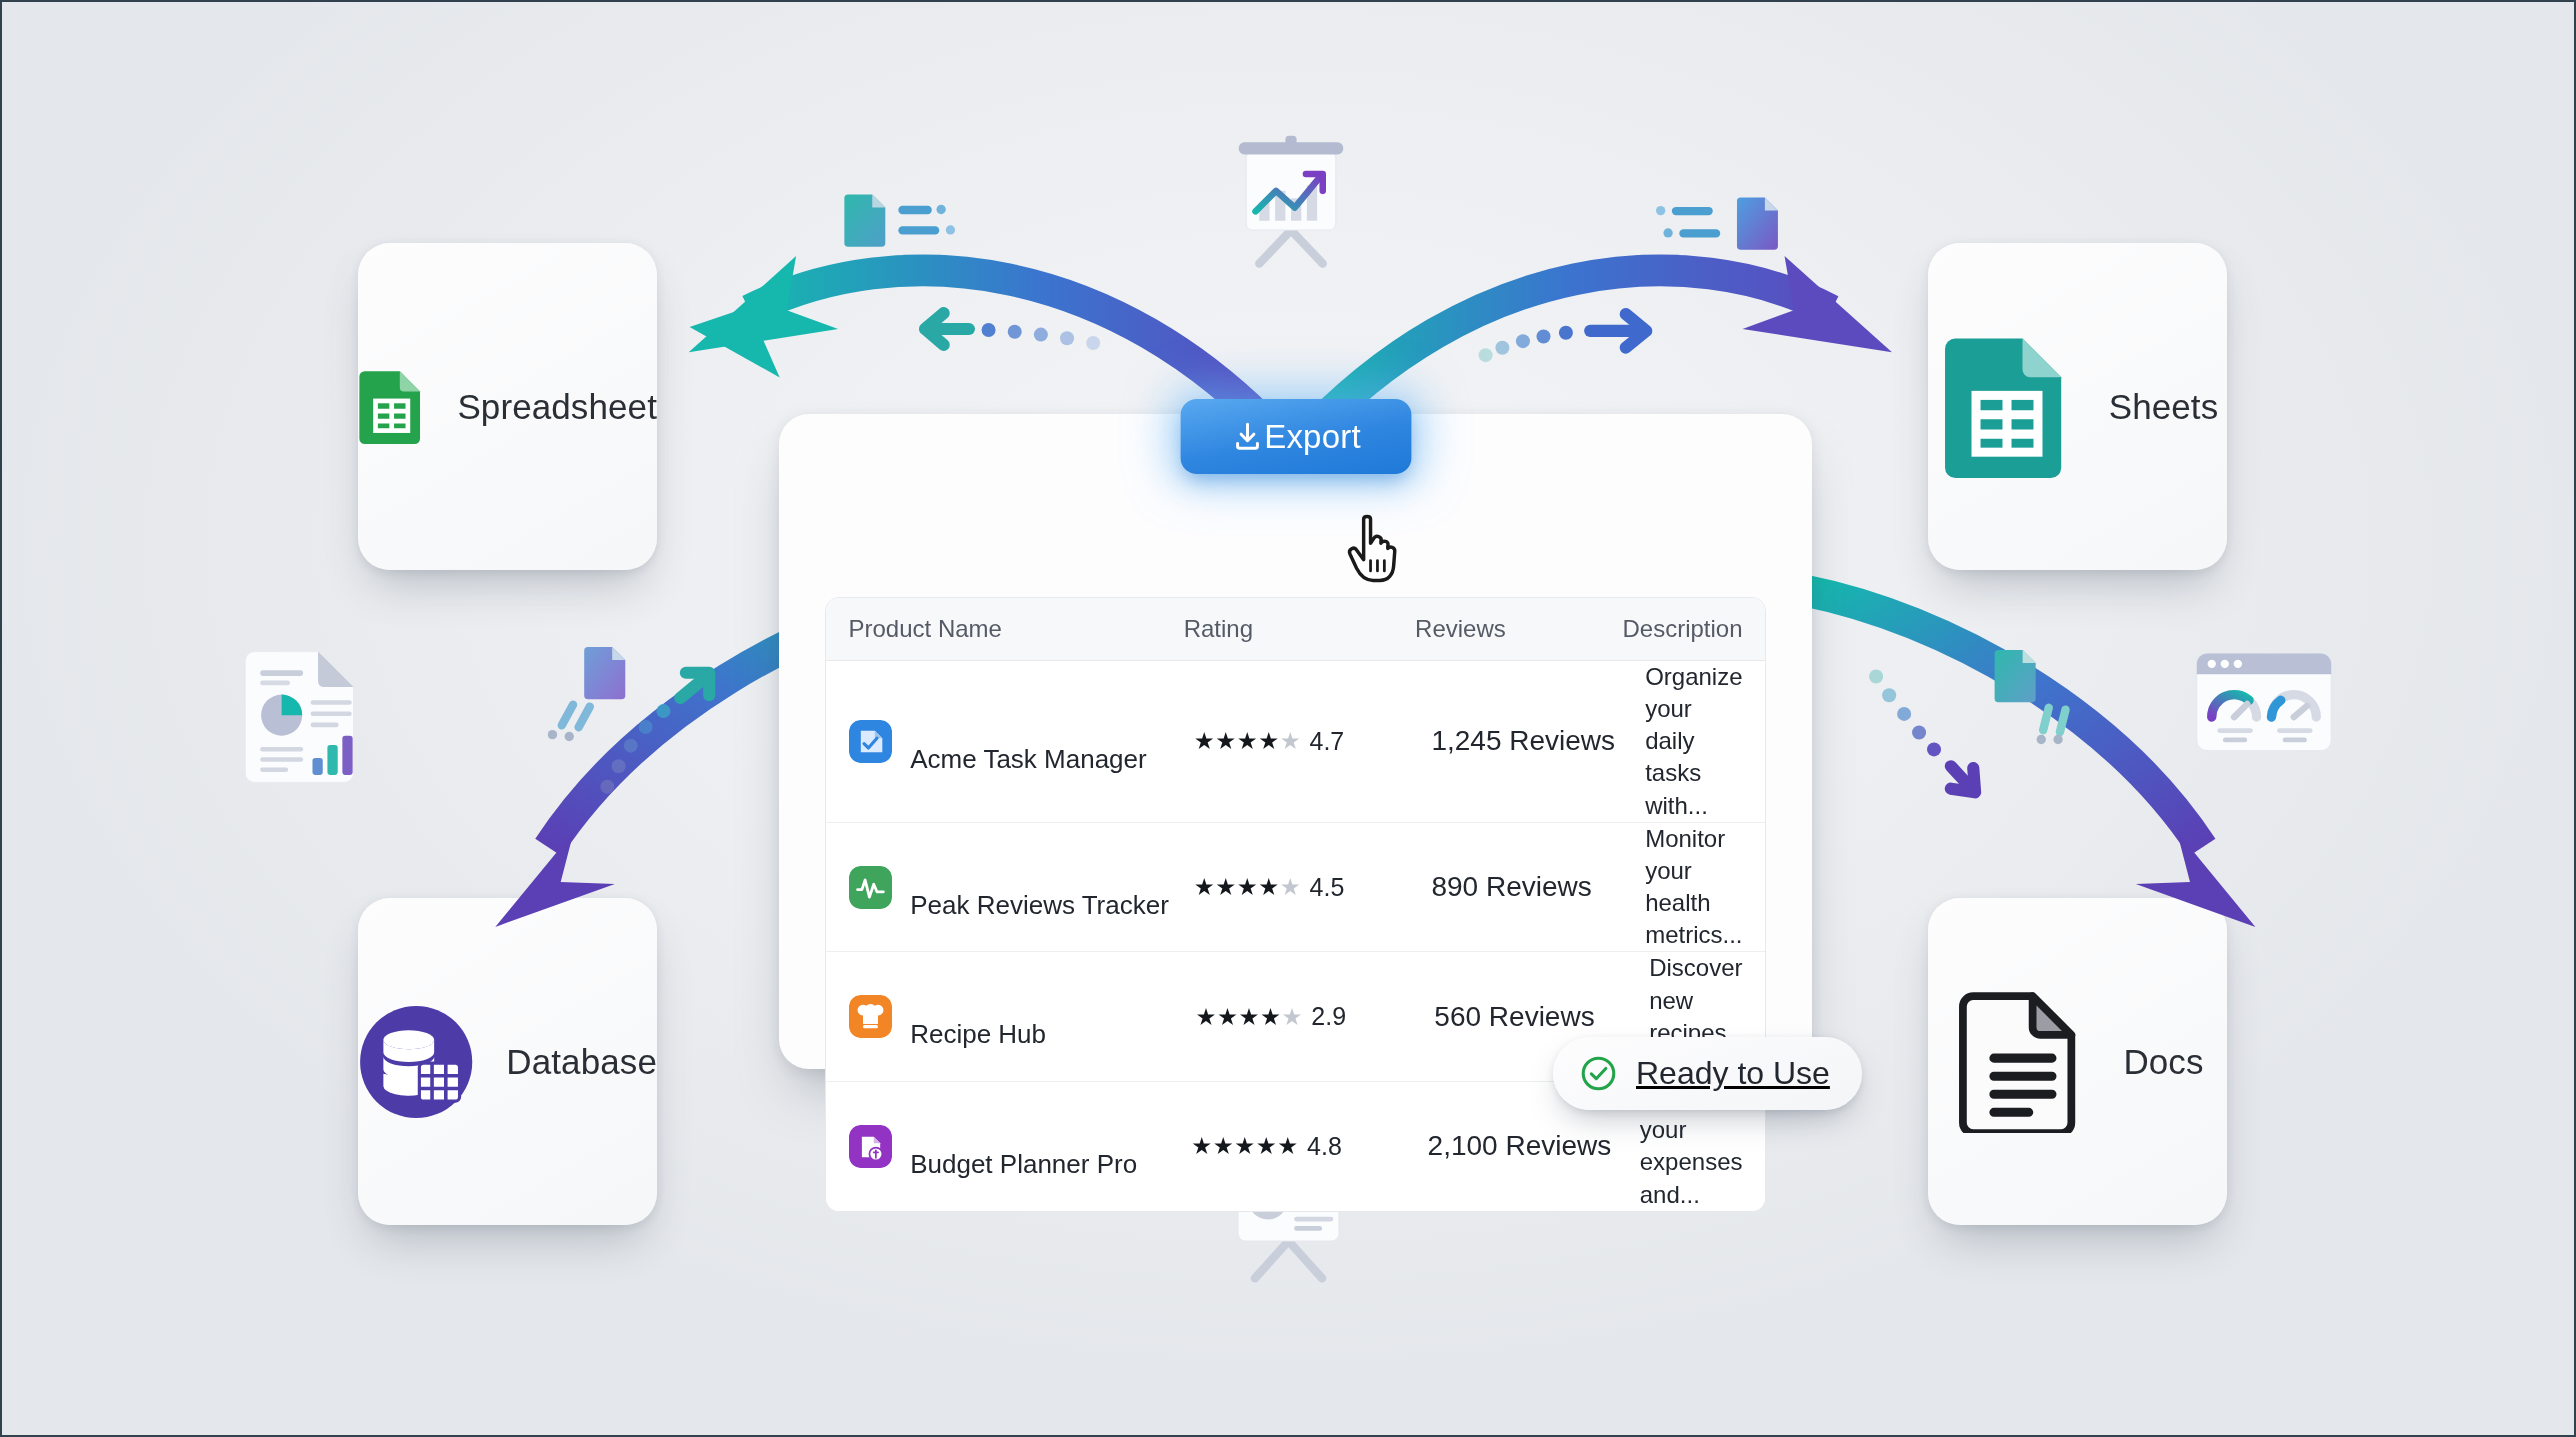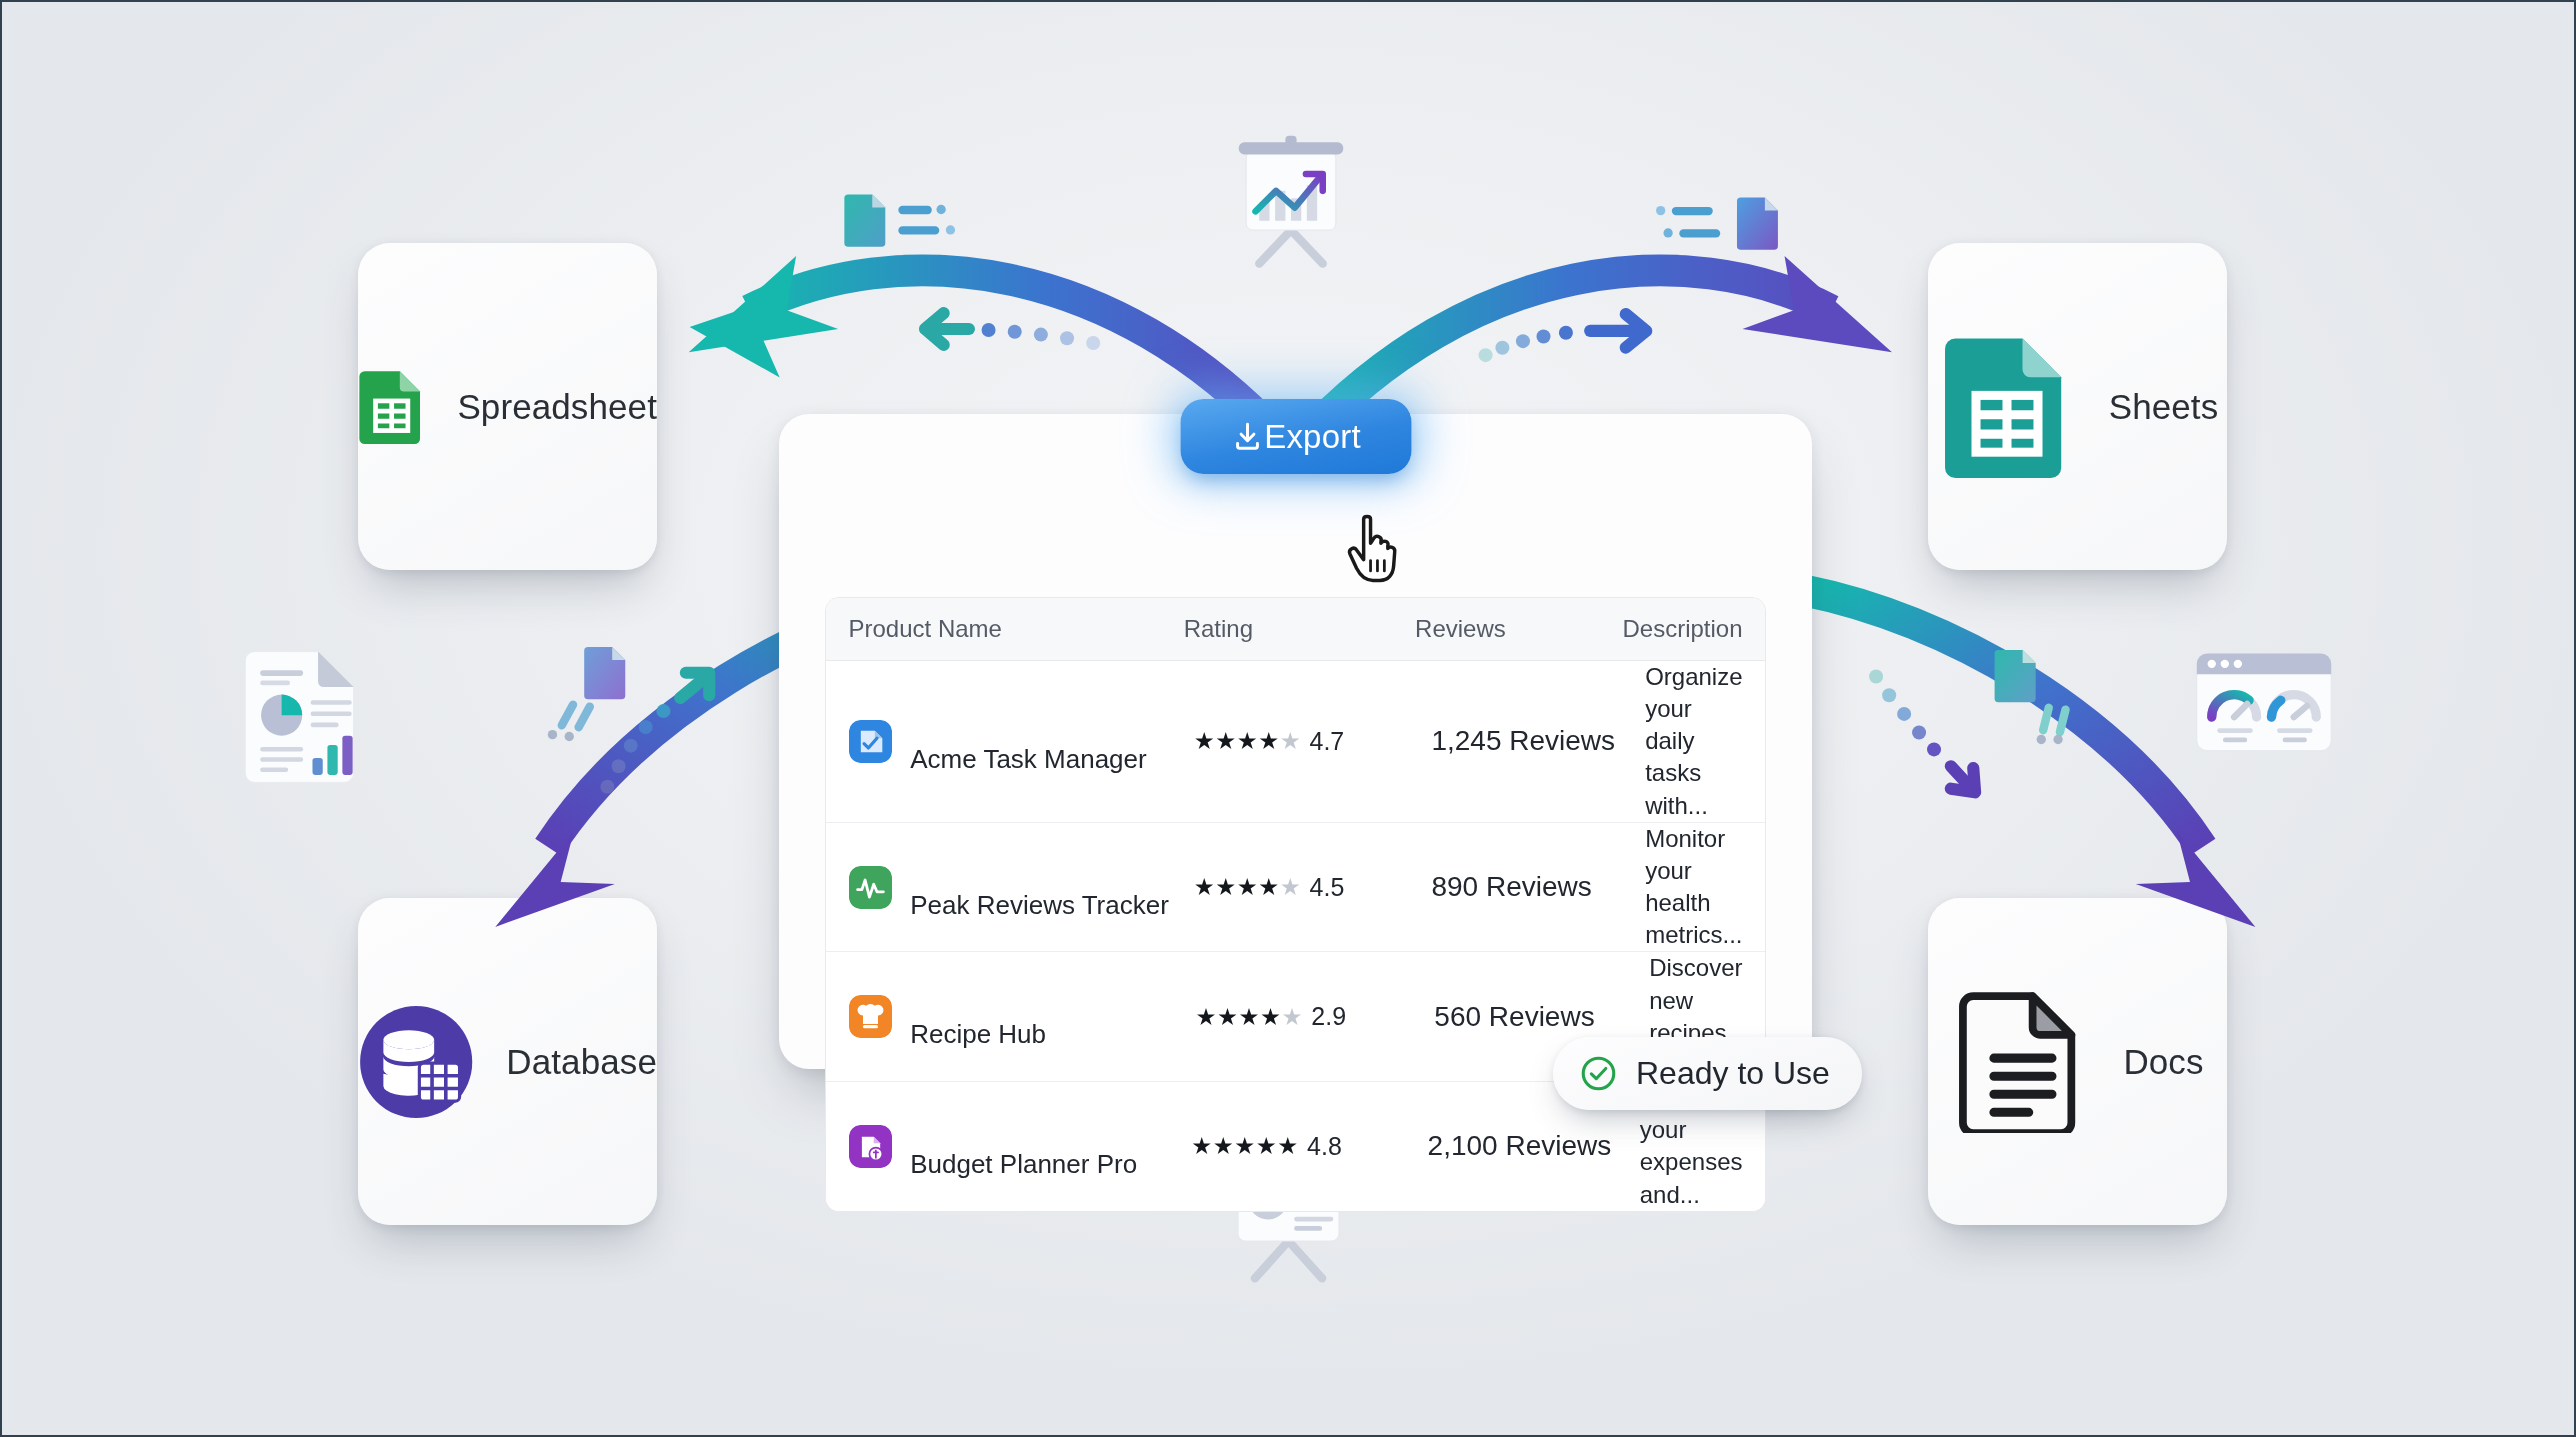--- a/index.html
+++ b/index.html
@@ -38,21 +38,21 @@
   #panel{
     position:absolute; left:777px; top:412px;
     width:1033px; height:655px;
     background:#fdfdfe; border-radius:30px;
     box-shadow:0 32px 56px -17px rgba(55,66,85,.34), 0 3.7px 13px rgba(55,66,85,.10);
     z-index:6;
   }
   
   #export-btn{
     position:absolute; left:50%; top:-15px; transform:translateX(-50%);
-    width:231px; height:75px; border-radius:23px;
+    width:231px; height:75px; border-radius:16px;
     background:linear-gradient(170deg,#59a9f0 0%,#2f86e0 55%,#1f79d8 100%);
     border:none; cursor:pointer;
     display:flex; align-items:center; justify-content:center; 
     box-shadow:0 0 41px 13px rgba(104,182,246,.52), 0 9.4px 20.6px -5.6px rgba(31,106,190,.55);
     z-index:9;
   }
   #export-btn .etxt{ color:#fff; font-size:33px; letter-spacing:0.2px; }
   
   #cursor{ position:absolute; left:1342px; top:512px; width:60px; height:69px; z-index:12; pointer-events:none; }
 
@@ -87,20 +87,21 @@
 
   
   #ready{
     position:absolute; left:1551px; top:1035px;
     height:73px; padding:0 32px 0 26px;
     background:linear-gradient(160deg,#fdfdfe,#f4f5f7);
     border-radius:39px;
     display:flex; align-items:center; gap:18px;
     box-shadow:0 15px 32px -9.4px rgba(55,66,85,.34), 0 1.9px 7.5px rgba(55,66,85,.12);
     z-index:11;
+    text-decoration:underline;
   }
   #ready .rtxt{ font-size:32px; color:#22262e; }
 
   
   .deco{ position:absolute; z-index:2; }
   #deco-top{ left:1229px; top:131px; }
   #deco-bottom{ left:1221px; top:1140px; }
   #deco-left{ left:241px; top:644px; }
   #deco-right{ left:2191px; top:646px; }
 

